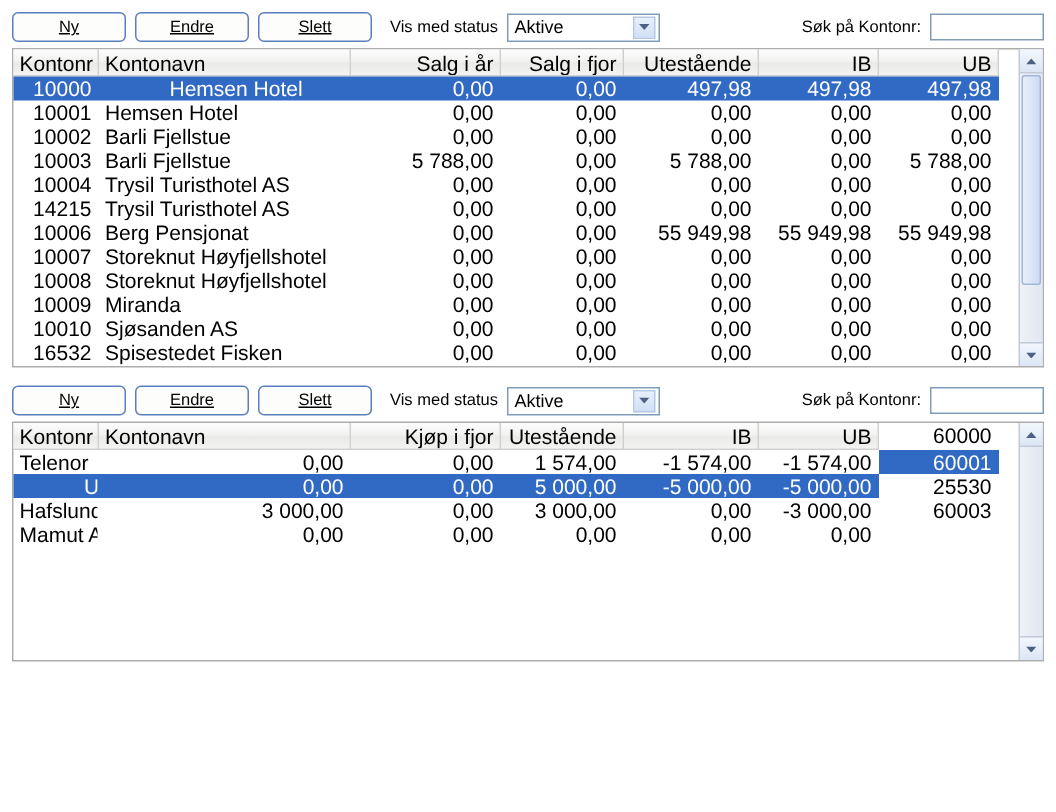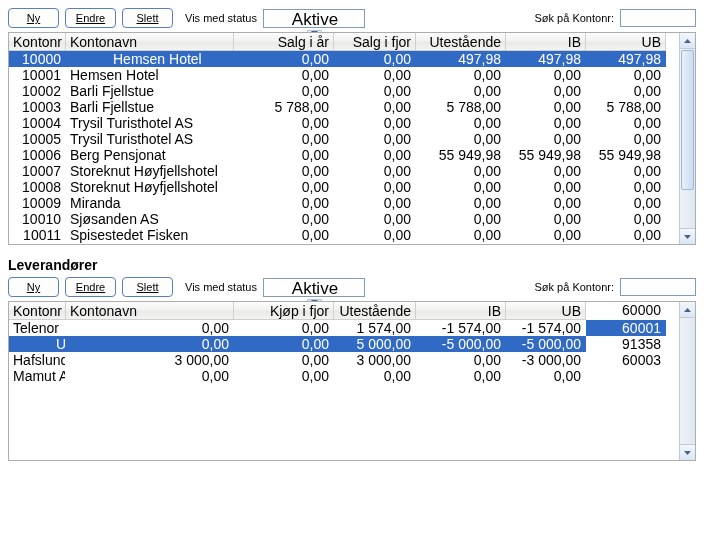--- a/index.html
+++ b/index.html
@@ -23,42 +23,41 @@
     align-items: center;
     gap: 6px;
     margin-bottom: 4px;
   }
   .btn {
     border: 1px solid #5a7fbf;
     background: #fdfdfc;
     border-radius: 4px;
     font-size: 11px;
     height: 20px;
-    width: 51px;
+    width: 76px;
     cursor: pointer;
     text-align: center;
     text-decoration: underline;
     color: #000;
     display: inline-flex;
     align-items: center;
     justify-content: center;
   }
   .tlabel { margin-left: 6px; }
   .combo {
     border: 1px solid #7f9db9;
     background: #fff;
     height: 19px;
     width: 102px;
-    font-size: 17px;
+    font-size: 12px;
     display: inline-flex;
     align-items: center;
     justify-content: space-between;
     padding: 0 2px 0 4px;
     cursor: pointer;
-    flex-direction: column;
   }
   .combo-arrow {
     width: 15px; height: 15px;
     background: linear-gradient(#e8f0fb,#cfe0f7);
     border: 1px solid #b4c7e6;
     display:flex; align-items:center; justify-content:center;
   }
   .combo-arrow svg { display:block; }
   .searchlabel { margin-left:auto; }
   .searchbox {
@@ -156,46 +155,45 @@
         <div class="hd right">Salg i år</div>
         <div class="hd right">Salg i fjor</div>
         <div class="hd right">Utestående</div>
         <div class="hd right">IB</div>
         <div class="hd right">UB</div>
         <div class="row selected" style="display: contents;"><div class="cell num">10000</div><div class="cell">Hemsen Hotel</div><div class="cell num">0,00</div><div class="cell num">0,00</div><div class="cell num">497,98</div><div class="cell num">497,98</div><div class="cell num">497,98</div></div>
         <div class="row" style="display: contents;"><div class="cell num">10001</div><div class="cell">Hemsen Hotel</div><div class="cell num">0,00</div><div class="cell num">0,00</div><div class="cell num">0,00</div><div class="cell num">0,00</div><div class="cell num">0,00</div></div>
         <div class="row" style="display: contents;"><div class="cell num">10002</div><div class="cell">Barli Fjellstue</div><div class="cell num">0,00</div><div class="cell num">0,00</div><div class="cell num">0,00</div><div class="cell num">0,00</div><div class="cell num">0,00</div></div>
         <div class="row" style="display: contents;"><div class="cell num">10003</div><div class="cell">Barli Fjellstue</div><div class="cell num">5 788,00</div><div class="cell num">0,00</div><div class="cell num">5 788,00</div><div class="cell num">0,00</div><div class="cell num">5 788,00</div></div>
         <div class="row" style="display: contents;"><div class="cell num">10004</div><div class="cell">Trysil Turisthotel AS</div><div class="cell num">0,00</div><div class="cell num">0,00</div><div class="cell num">0,00</div><div class="cell num">0,00</div><div class="cell num">0,00</div></div>
-        <div class="row" style="display: contents;"><div class="cell num">10005</div><div class="cell">Trysil Turisthotel AS</div><div class="cell num">0,00</div><div class="cell num">0,00</div><div class="cell num">0,00</div><div class="cell num">0,00</div><div class="cell num">0,00</div></div>
+        <div class="row" style="display: contents;"><div class="cell num">14215</div><div class="cell">Trysil Turisthotel AS</div><div class="cell num">0,00</div><div class="cell num">0,00</div><div class="cell num">0,00</div><div class="cell num">0,00</div><div class="cell num">0,00</div></div>
         <div class="row" style="display: contents;"><div class="cell num">10006</div><div class="cell">Berg Pensjonat</div><div class="cell num">0,00</div><div class="cell num">0,00</div><div class="cell num">55 949,98</div><div class="cell num">55 949,98</div><div class="cell num">55 949,98</div></div>
         <div class="row" style="display: contents;"><div class="cell num">10007</div><div class="cell">Storeknut Høyfjellshotel</div><div class="cell num">0,00</div><div class="cell num">0,00</div><div class="cell num">0,00</div><div class="cell num">0,00</div><div class="cell num">0,00</div></div>
         <div class="row" style="display: contents;"><div class="cell num">10008</div><div class="cell">Storeknut Høyfjellshotel</div><div class="cell num">0,00</div><div class="cell num">0,00</div><div class="cell num">0,00</div><div class="cell num">0,00</div><div class="cell num">0,00</div></div>
         <div class="row" style="display: contents;"><div class="cell num">10009</div><div class="cell">Miranda</div><div class="cell num">0,00</div><div class="cell num">0,00</div><div class="cell num">0,00</div><div class="cell num">0,00</div><div class="cell num">0,00</div></div>
         <div class="row" style="display: contents;"><div class="cell num">10010</div><div class="cell">Sjøsanden AS</div><div class="cell num">0,00</div><div class="cell num">0,00</div><div class="cell num">0,00</div><div class="cell num">0,00</div><div class="cell num">0,00</div></div>
-        <div class="row" style="display: contents;"><div class="cell num">10011</div><div class="cell">Spisestedet Fisken</div><div class="cell num">0,00</div><div class="cell num">0,00</div><div class="cell num">0,00</div><div class="cell num">0,00</div><div class="cell num">0,00</div></div>
+        <div class="row" style="display: contents;"><div class="cell num">16532</div><div class="cell">Spisestedet Fisken</div><div class="cell num">0,00</div><div class="cell num">0,00</div><div class="cell num">0,00</div><div class="cell num">0,00</div><div class="cell num">0,00</div></div>
       </div>
     <div class="grid-scroll">
       <div class="sb-btn">
           <svg width="7" height="4">
             <polygon points="3.5,0 7,4 0,4" fill="#4d6185"></polygon>
           </svg>
         </div>
       <div class="sb-thumb" style="top:17px; height:140px;"></div>
       <div class="sb-btn bottom">
           <svg width="7" height="4">
             <polygon points="0,0 7,0 3.5,4" fill="#4d6185"></polygon>
           </svg>
         </div>
     </div>
   </div>
 </div>
 
 <div class="section">
-  <div class="section-title">Leverandører</div>
   <div class="toolbar">
     <button class="btn">Ny</button>
     <button class="btn">Endre</button>
     <button class="btn">Slett</button>
     <span class="tlabel">Vis med status</span>
     <div class="combo">
       <span>Aktive</span>
       <span class="combo-arrow">
           <svg width="7" height="4">
             <polygon points="0,0 7,0 3.5,4" fill="#4d6185"></polygon>
@@ -208,21 +206,21 @@
   <div class="grid-wrap" style="height:160px;">
     <div class="grid" id="grid-suppliers">
         <div class="hd sort">Kontonr</div>
         <div class="hd">Kontonavn</div>
         <div class="hd right">Kjøp i fjor</div>
         <div class="hd right">Utestående</div>
         <div class="hd right">IB</div>
         <div class="hd right">UB</div>
         <div class="row" style="display: contents;"><div class="cell num">60000</div><div class="cell">Telenor</div><div class="cell num">0,00</div><div class="cell num">0,00</div><div class="cell num">1 574,00</div><div class="cell num">-1 574,00</div><div class="cell num">-1 574,00</div></div>
         <div class="row selected" style="display: contents;"><div class="cell num">60001</div><div class="cell">Utleier</div><div class="cell num">0,00</div><div class="cell num">0,00</div><div class="cell num">5 000,00</div><div class="cell num">-5 000,00</div><div class="cell num">-5 000,00</div></div>
-        <div class="row" style="display: contents;"><div class="cell num">91358</div><div class="cell">Hafslund ASA</div><div class="cell num">3 000,00</div><div class="cell num">0,00</div><div class="cell num">3 000,00</div><div class="cell num">0,00</div><div class="cell num">-3 000,00</div></div>
+        <div class="row" style="display: contents;"><div class="cell num">25530</div><div class="cell">Hafslund ASA</div><div class="cell num">3 000,00</div><div class="cell num">0,00</div><div class="cell num">3 000,00</div><div class="cell num">0,00</div><div class="cell num">-3 000,00</div></div>
         <div class="row" style="display: contents;"><div class="cell num">60003</div><div class="cell">Mamut ASA</div><div class="cell num">0,00</div><div class="cell num">0,00</div><div class="cell num">0,00</div><div class="cell num">0,00</div><div class="cell num">0,00</div></div>
       </div>
     <div class="grid-scroll">
       <div class="sb-btn">
           <svg width="7" height="4">
             <polygon points="3.5,0 7,4 0,4" fill="#4d6185"></polygon>
           </svg>
         </div>
       <div class="sb-btn bottom">
           <svg width="7" height="4">

